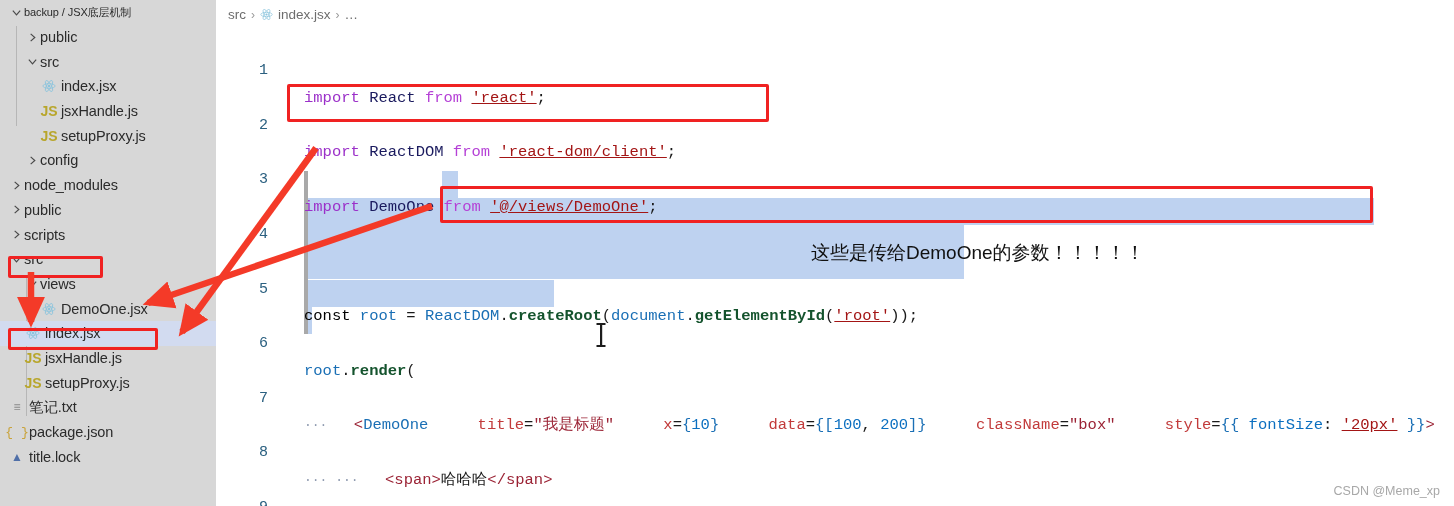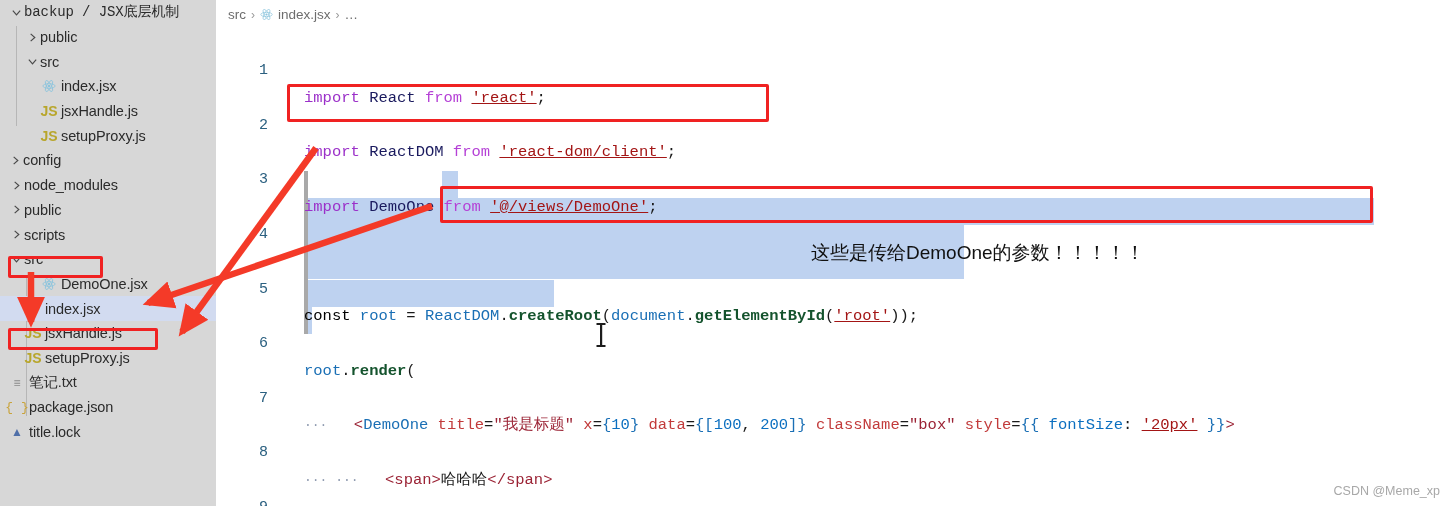--- a/index.html
+++ b/index.html
@@ -76,21 +76,21 @@
   .twisty svg { display: block; }
   .ficon {
     width: 18px;
     flex: 0 0 18px;
     display: flex;
     align-items: center;
     justify-content: center;
     margin-right: 3px;
   }
   .label { font-size: 14.5px; letter-spacing: -0.1px; }
-  .label.root { font-size: 14px; font-family: Liberation Mono, monospace; }
+  .label.root { font-size: 11px; }
   .js-badge {
     font-size: 14px;
     font-weight: bold;
     color: #b8a62c;
     font-family: "Liberation Sans", sans-serif;
   }
   .json-badge {
     font-size: 13px;
     color: #c9a33a;
     font-family: "Liberation Mono", monospace;
@@ -174,21 +174,21 @@
   .t-kw      { color: #9b30c9; }
   .t-kw2     { color: #b541d6; }
   .t-id      { color: #1a1a5e; }
   .t-str     { color: #a31515; text-decoration: underline; }
   .t-punc    { color: #1a1a1a; }
   .t-fn      { color: #14532d; font-weight: bold; }
   .t-obj     { color: #1a6fb5; }
   .t-prop    { color: #0b6fc0; }
   .t-tag     { color: #9b2335; }
   .t-tagb    { color: #1a6fb5; }
-  .t-attr    { color: #c23b3b; }
+  .t-attr    { color: #c23b3b; margin-left: 40px; }
   .t-brace   { color: #1a6fb5; }
   .t-num     { color: #0b6fc0; }
   .t-blue    { color: #000000; font-family: Liberation Mono, monospace; }
   .t-dot     { color: #8f9bb0; font-size: 13px; }
 
   
   .sel-block {
     position: absolute;
     background: #bed2f0;
     z-index: 0;
@@ -296,21 +296,21 @@
             <span class="js-badge">JS</span>
           </span>
           <span class="label">jsxHandle.js</span>
         </div>
         <div class="tree-row" style="padding-left: 40px;">
           <span class="ficon">
             <span class="js-badge">JS</span>
           </span>
           <span class="label">setupProxy.js</span>
         </div>
-        <div class="tree-row" style="padding-left: 7px;">
+        <div class="tree-row" style="padding-left: 24px;">
           <span class="twisty">
             <svg width="11" height="11" viewBox="0 0 12 12">
               <path d="M4 2 L8.5 6 L4 10" fill="none" stroke="#4a4a4a" stroke-width="1.3"></path>
             </svg>
           </span>
           <span class="label">config</span>
         </div>
         <div class="tree-row" style="padding-left: 8px;">
           <span class="twisty">
             <svg width="11" height="11" viewBox="0 0 12 12">
@@ -335,20 +335,28 @@
           </span>
           <span class="label">scripts</span>
         </div>
         <div class="tree-row" style="padding-left: 8px;">
           <span class="twisty">
             <svg width="11" height="11" viewBox="0 0 12 12">
               <path d="M2 4 L6 8.5 L10 4" fill="none" stroke="#4a4a4a" stroke-width="1.3"></path>
             </svg>
           </span>
           <span class="label">src</span>
+        </div>
+        <div class="tree-row" style="padding-left: 24px;">
+          <span class="twisty">
+            <svg width="11" height="11" viewBox="0 0 12 12">
+              <path d="M2 4 L6 8.5 L10 4" fill="none" stroke="#4a4a4a" stroke-width="1.3"></path>
+            </svg>
+          </span>
+          <span class="label">views</span>
         </div>
         <div class="tree-row" style="padding-left: 40px;">
           <span class="ficon">
             <svg width="14" height="14" viewBox="0 0 24 24">
               <ellipse cx="12" cy="12" rx="10.5" ry="4" fill="none" stroke="#8bc4dd" stroke-width="1.4"></ellipse>
               <ellipse cx="12" cy="12" rx="10.5" ry="4" fill="none" stroke="#8bc4dd" stroke-width="1.4" transform="rotate(60 12 12)"></ellipse>
               <ellipse cx="12" cy="12" rx="10.5" ry="4" fill="none" stroke="#8bc4dd" stroke-width="1.4" transform="rotate(120 12 12)"></ellipse>
               <circle cx="12" cy="12" r="2.2" fill="#8bc4dd"></circle>
             </svg>
           </span>

